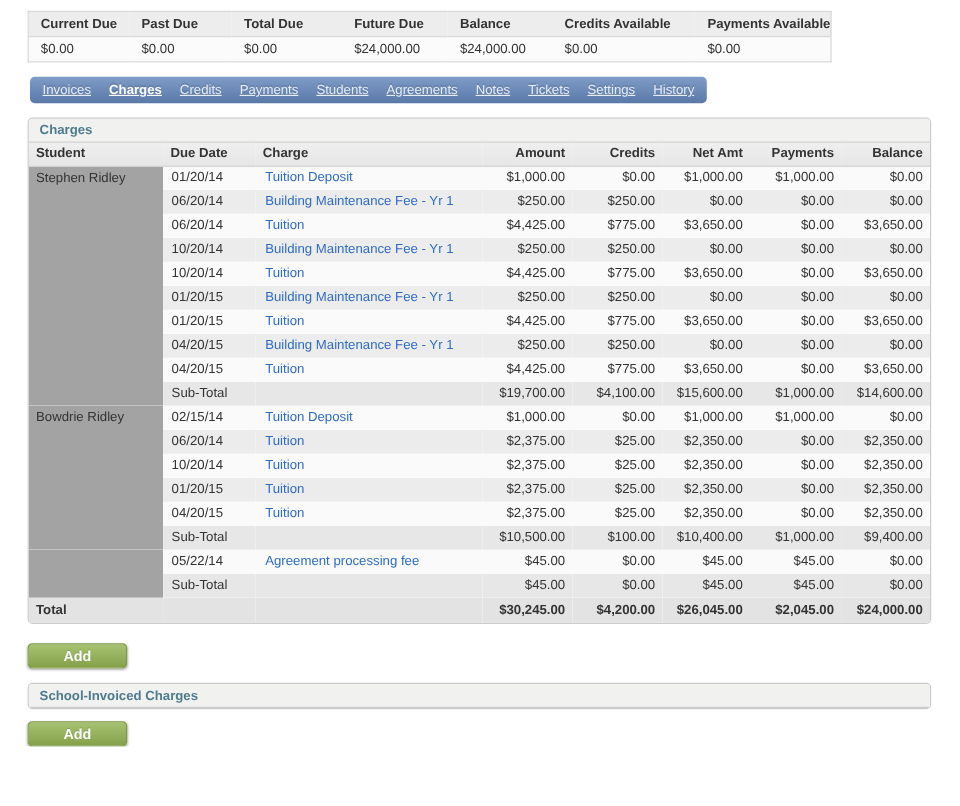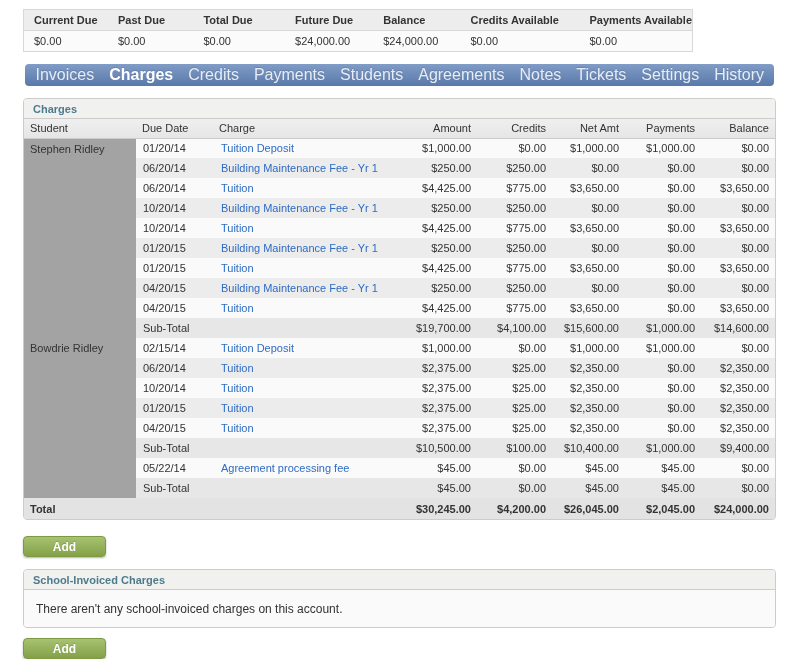--- a/index.html
+++ b/index.html
@@ -52,24 +52,25 @@
     height: 22px;
     padding: 0 3px;
     border-radius: 4px;
     background: linear-gradient(#809cc7, #5a79a9);
     white-space: nowrap;
   }
   .tab {
     display: inline-block;
     line-height: 22px;
     padding: 0 7.5px;
-    font-size: 16px;
+    font-size: 11px;
     color: #e7edf6;
     cursor: pointer;
     text-shadow: 0 -1px 0 rgba(0,0,0,0.12);
+    text-decoration: underline;
   }
   .tab.active { font-weight: bold; color: #ffffff; }
 
   
   .panel {
     margin-top: 12px;
     border: 1px solid #cccccc;
     border-radius: 4px;
     background: #fafafa;
     overflow: hidden;
@@ -98,21 +99,21 @@
   table.charges col.c-charge   { width: 189px; }
   table.charges col.c-amount   { width: 75px;  }
   table.charges col.c-credits  { width: 75px;  }
   table.charges col.c-net      { width: 73px;  }
   table.charges col.c-payments { width: 76px;  }
   table.charges col.c-balance  { width: 74px;  }
   table.charges thead th {
     height: 19px;
     background: linear-gradient(#efefef, #e6e6e6);
     border-bottom: 1px solid #cccccc;
-    font-weight: normal;
+    font-weight: bold;
     text-align: left;
     padding: 0 0 0 6px;
     vertical-align: middle;
     white-space: nowrap;
   }
   table.charges thead th.num { text-align: right; padding: 0 6px 0 0; }
   table.charges td {
     height: 20px;
     padding: 0;
     vertical-align: middle;
@@ -409,18 +410,17 @@
             <td class="num" data-name="total-balance-cell">$24,000.00</td>
           </tr>
         </tbody>
     </table>
   </div>
 
   <button class="btn-add" data-name="add-charge-button">Add</button>
 
   <div class="panel" data-name="school-invoiced-panel">
     <div class="panel-header" data-name="school-invoiced-panel-title">School-Invoiced Charges</div>
-    <div class="empty-row" data-name="school-invoiced-empty-message">There aren't any school-invoiced charges on this account.</div>
   </div>
 
   <button class="btn-add" data-name="add-school-invoiced-charge-button">Add</button>
 
 </div>
 
 </body></html>

